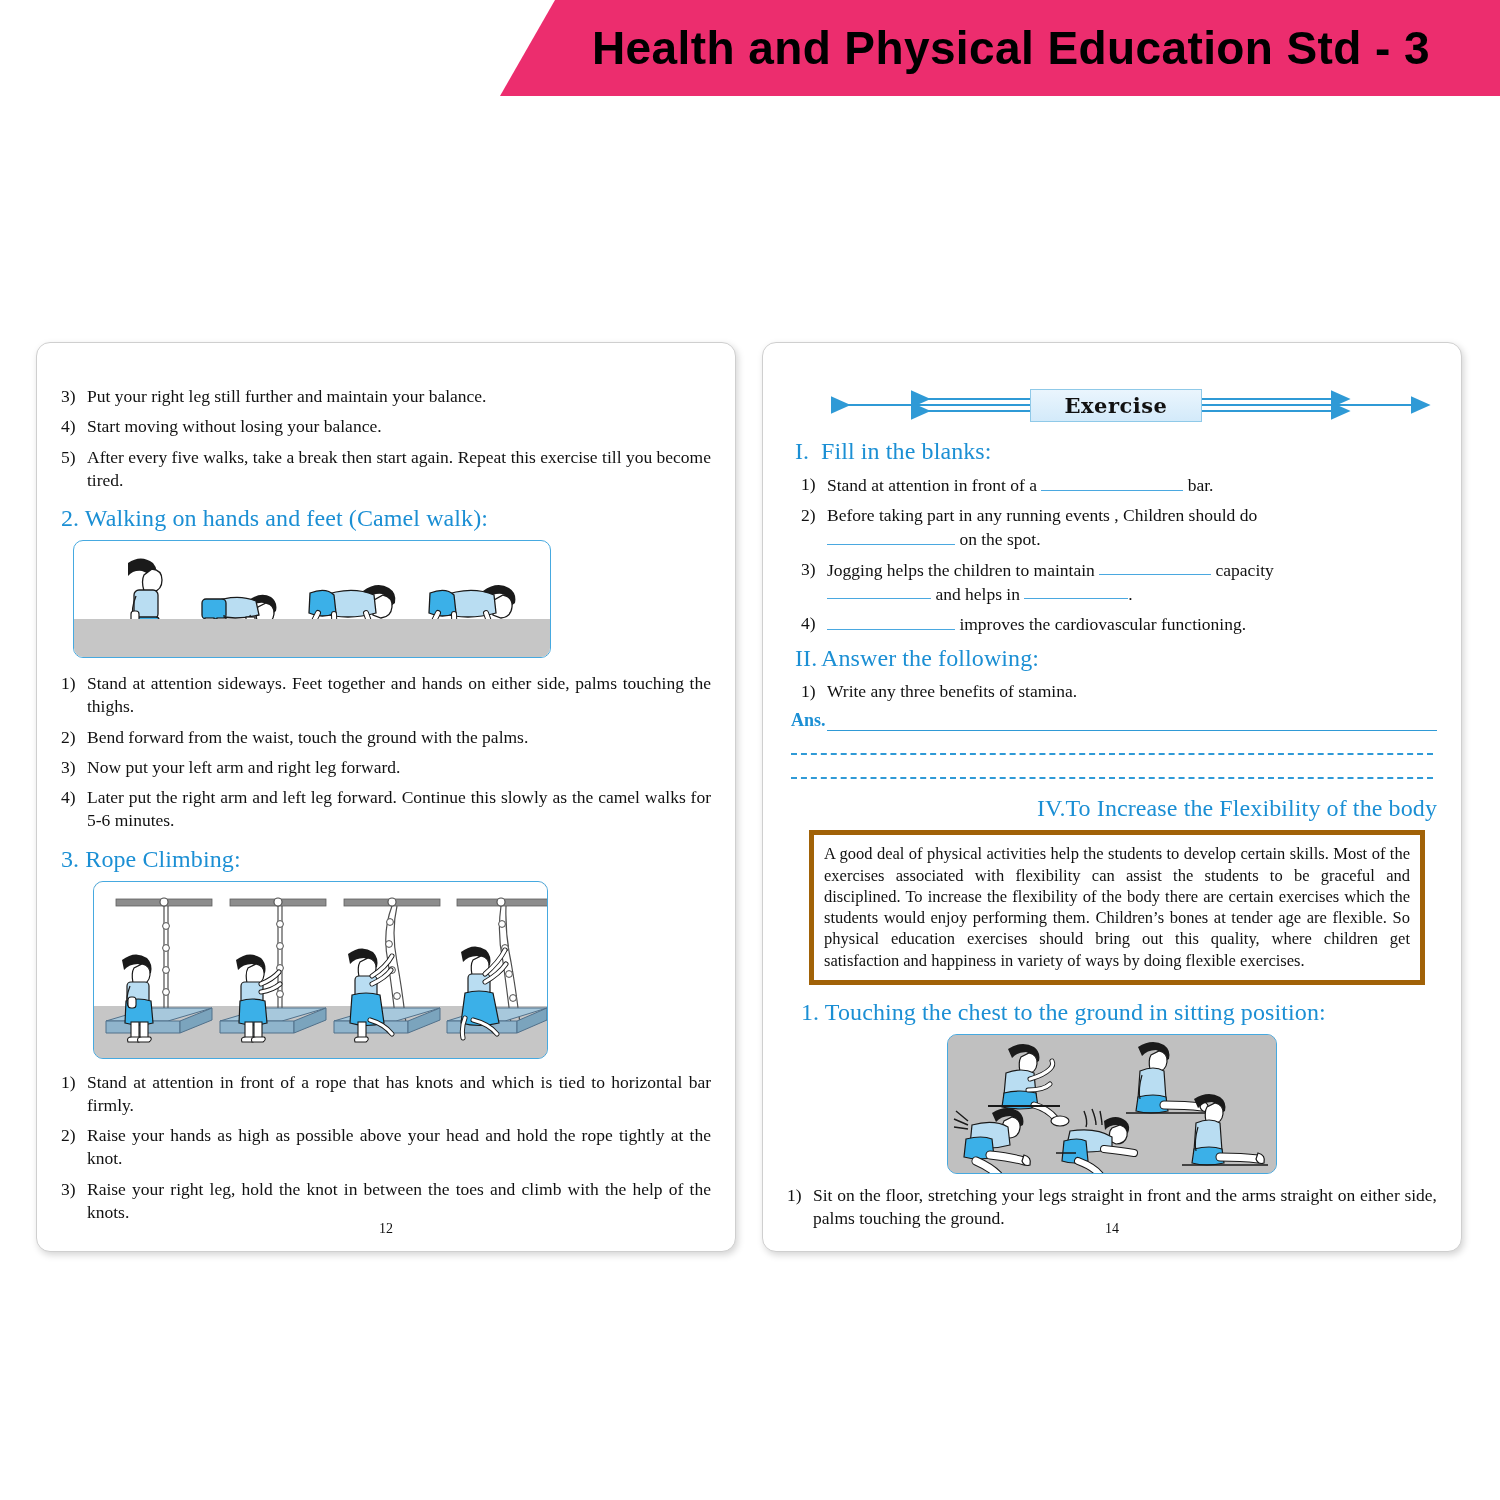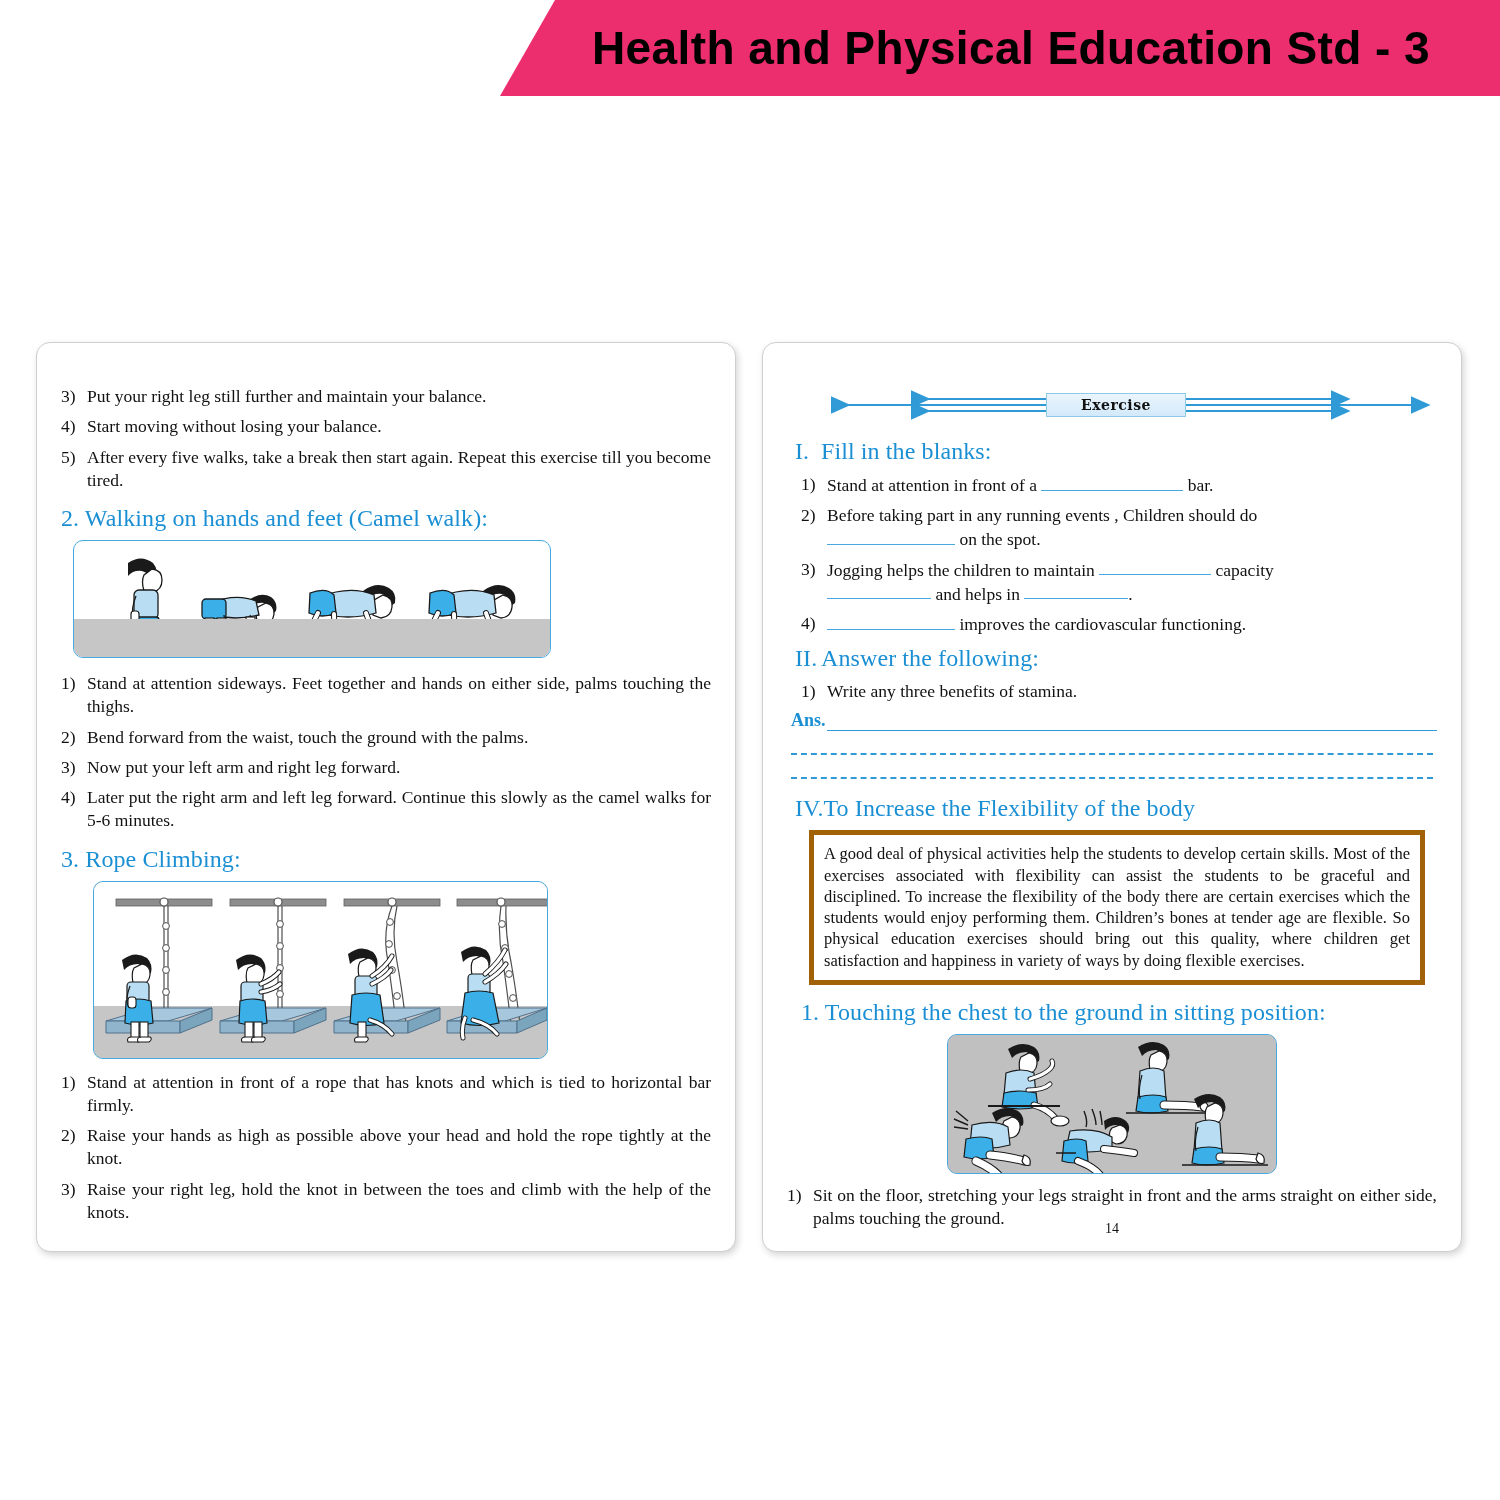--- a/index.html
+++ b/index.html
@@ -118,21 +118,21 @@
     justify-content: center;
   }
   .exercise-box {
     position: relative;
     z-index: 3;
     background: linear-gradient(#eaf5fd, #d3eafa);
     border: 1px solid #8fc9e8;
     padding: 3px 34px;
     font-family: "DejaVu Serif", serif;
     font-weight: bold;
-    font-size: 14px;
+    font-size: 21px;
     color: #111;
     letter-spacing: 0.5px;
   }
   .arrow-group { position: absolute; top: 0; left: 0; right: 0; height: 40px; z-index: 1; }
 
   
   .blank {
     display: inline-block;
     border-bottom: 1.6px solid #4aa8e0;
     vertical-align: baseline;
@@ -426,20 +426,21 @@
     <div class="num-item">
       <span class="marker">2)</span>
       <span class="body">Raise your hands as high as possible above your head and hold the rope tightly at the knot.</span>
     </div>
     <div class="num-item">
       <span class="marker">3)</span>
       <span class="body">Raise your right leg, hold the knot in between the toes and climb with the help of the knots.</span>
     </div>
   </div>
 
+  <div class="page-number">12</div>
  </div>
 </div>
 
 <div class="page-card page-right">
  <div class="page-inner">
 
   <div class="exercise-banner">
     <svg class="arrow-group" width="636" height="40" viewBox="0 0 636 40">
       <defs>
         <marker id="arL" markerWidth="9" markerHeight="8" refX="8" refY="4" orient="auto">
@@ -500,21 +501,21 @@
     </div>
   </div>
 
   <div class="ans-row">
     <span class="ans-label">Ans.</span>
     <span class="ans-line-solid"></span>
   </div>
   <div class="ans-line-dashed"></div>
   <div class="ans-line-dashed"></div>
 
-  <div class="blue-heading roman" style="margin-top:16px;">
+  <div class="blue-heading roman" style="margin-top:16px;text-align:right;">
     <span class="rn">IV.</span><span>To Increase the Flexibility of the body</span>
   </div>
 
   <div class="info-box">
     <p>A good deal of physical activities help the students to develop certain skills. Most of the exercises associated with flexibility can assist the students to be graceful and disciplined. To increase the flexibility of the body there are certain exercises which the students would enjoy performing them. Children’s bones at tender age are flexible. So physical education exercises should bring out this quality, where children get satisfaction and happiness in variety of ways by doing flexible exercises.</p>
   </div>
 
   <div class="blue-heading indent" style="margin-top:14px;">1. Touching the chest to the ground in sitting position:</div>
 
   <div class="illus-frame illus-sit">

